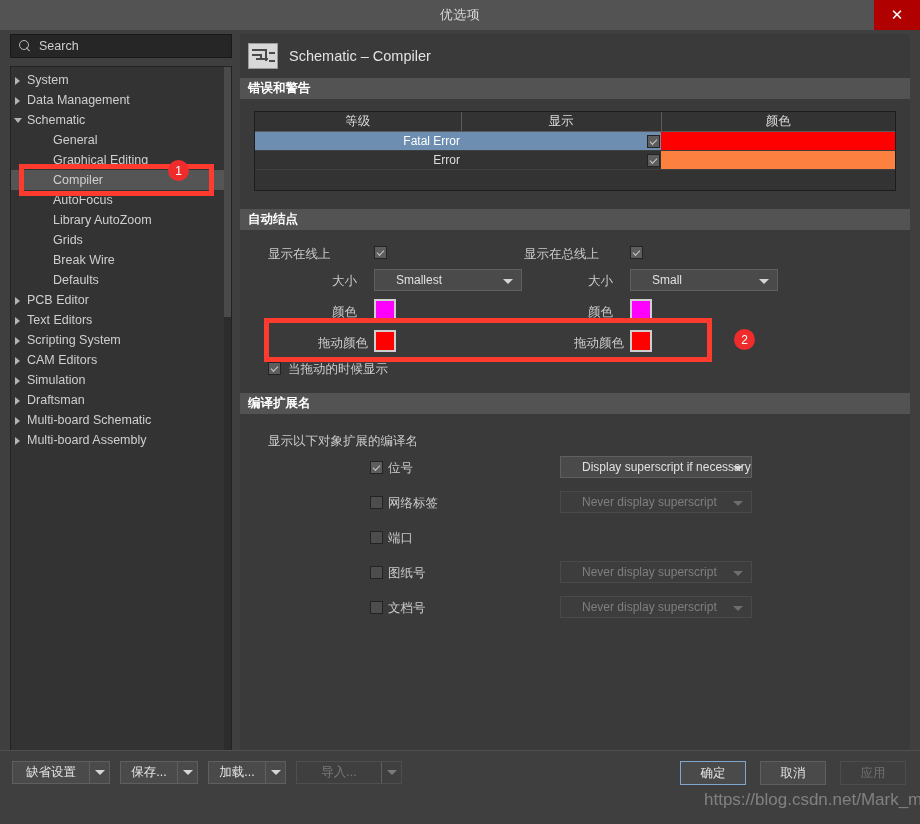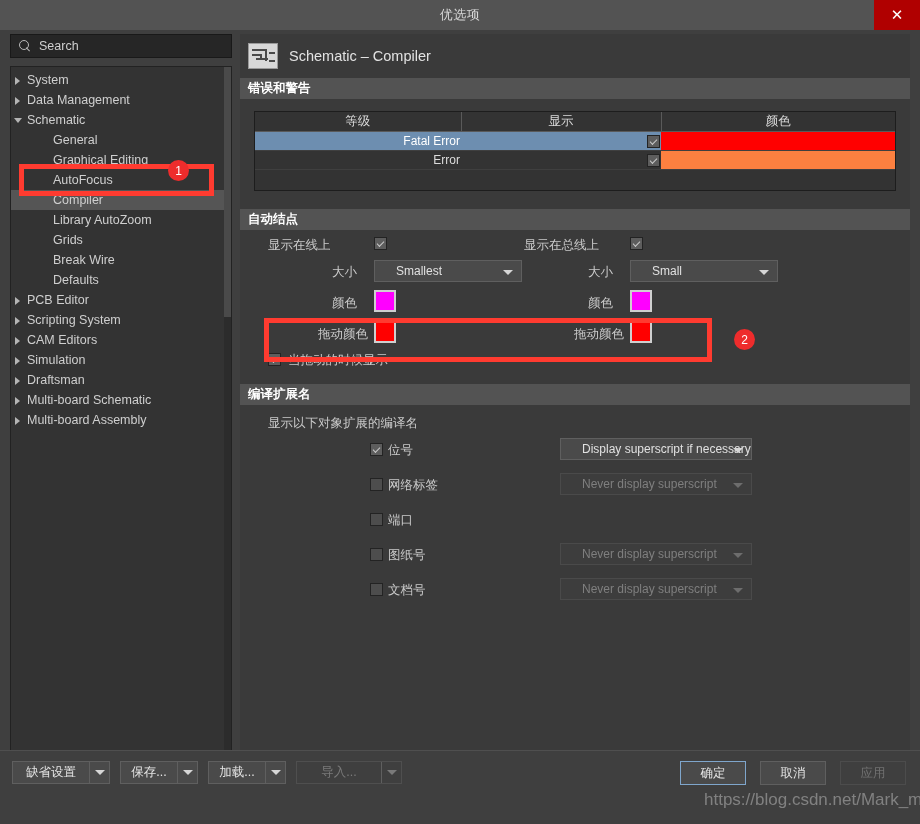--- a/index.html
+++ b/index.html
@@ -113,21 +113,21 @@
     position: absolute; left: 3px; top: 3px; right: 3px; bottom: 3px;
   }
   .schematic-icon .lines i {
     position: absolute; background: #4a4a4a;
   }
   .page-title { color: #e2e2e2; font-size: 14.5px; }
 
   .section-header {
     height: 21px; background: #535353; display: flex; align-items: center;
     padding-left: 8px; color: #ffffff; font-size: 12.5px; font-weight: bold;
-    margin-bottom: 0;
+    margin-bottom: 9px;
   }
 
   
   .table-wrap {
     margin: 12px 14px 0 14px; border: 1px solid #1d1d1d; background: #333333;
   }
   .etable { width: 100%; border-collapse: collapse; }
   .etable th {
     background: #333333; color: #dcdcdc; font-size: 12.5px; font-weight: normal;
     height: 19px; border-right: 1px solid #5a5a5a; border-bottom: 1px solid #5a5a5a;
@@ -273,41 +273,45 @@
             <div class="tree-item level0">
               <span class="tw expanded"></span>
               <span>Schematic</span>
             </div>
             <div class="tree-item level1">
               <span>General</span>
             </div>
             <div class="tree-item level1">
               <span>Graphical Editing</span>
             </div>
-            <div class="tree-item level1">
-              <span>AutoFocus</span>
-            </div>
             <div class="tree-item level1 selected">
               <span>Compiler</span>
             </div>
             <div class="tree-item level1">
+              <span>AutoFocus</span>
+            </div>
+            <div class="tree-item level1">
               <span>Library AutoZoom</span>
             </div>
             <div class="tree-item level1">
               <span>Grids</span>
             </div>
             <div class="tree-item level1">
               <span>Break Wire</span>
             </div>
             <div class="tree-item level1">
               <span>Defaults</span>
             </div>
             <div class="tree-item level0">
               <span class="tw collapsed"></span>
               <span>PCB Editor</span>
+            </div>
+            <div class="tree-item level0">
+              <span class="tw collapsed"></span>
+              <span>Text Editors</span>
             </div>
             <div class="tree-item level0">
               <span class="tw collapsed"></span>
               <span>Scripting System</span>
             </div>
             <div class="tree-item level0">
               <span class="tw collapsed"></span>
               <span>CAM Editors</span>
             </div>
             <div class="tree-item level0">

